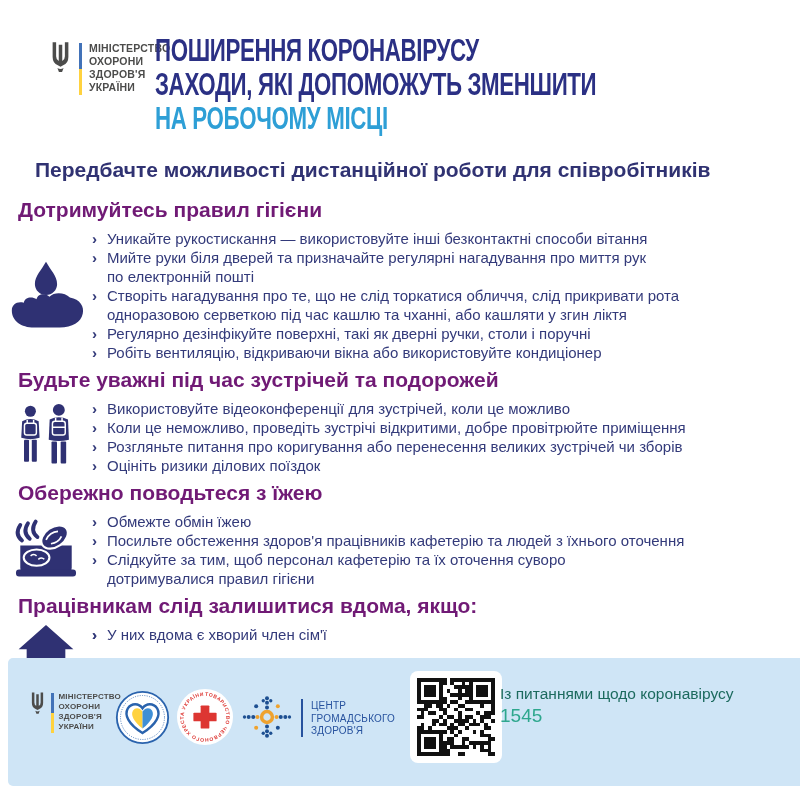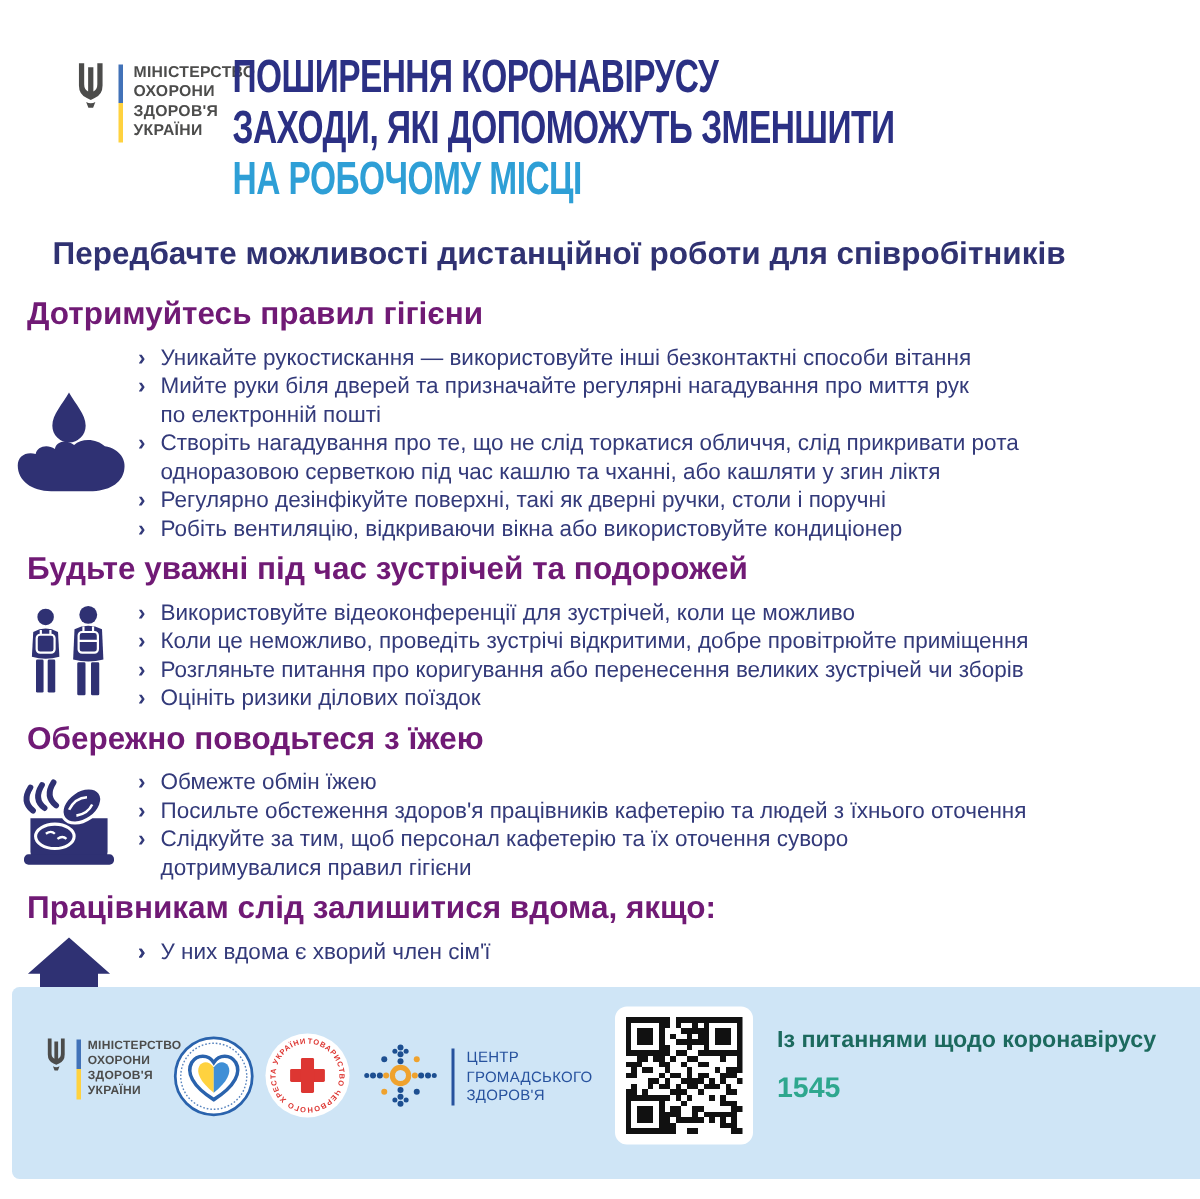--- a/index.html
+++ b/index.html
@@ -27,22 +27,22 @@
   
   .footer{position:absolute;left:8px;right:8px;top:658px;height:128px;background:#cfe5f6;border-radius:5px;}
   .f-moh{position:absolute;left:30px;top:692px;display:flex;}
   .f-moh .bar{width:2.5px;height:40px;margin:1px 5px 0 6px;background:linear-gradient(#4272b8 0 50%,#ffd23f 50% 100%);}
   .f-moh .moh-lines{font-size:8px;line-height:10px;}
   .logo-abs{position:absolute;}
   .cgz-sep{position:absolute;left:301px;top:699px;width:1.5px;height:38px;background:#27529e;}
   .cgz-text{position:absolute;left:311px;top:700px;color:#27529e;font-weight:normal;font-size:10px;line-height:12.5px;letter-spacing:.2px;}
   .qr-box{position:absolute;left:410px;top:671px;width:92px;height:92px;background:#fff;border-radius:8px;
           display:flex;align-items:center;justify-content:center;}
-  .hotline{position:absolute;left:518px;top:683px;color:#1c6a5e;font-weight:bold;font-size:15.5px;line-height:22px;}
-  .hotline .num{color:#2ea78e;font-size:19px;margin-top:10px;}
+  .hotline{position:absolute;left:500px;top:683px;color:#1c6a5e;font-weight:normal;font-size:15.5px;line-height:22px;}
+  .hotline .num{color:#2ea78e;font-size:19px;}
 </style>
 </head>
 <body>
 
 <div class="page">
 
   <div class="moh-logo">
     <svg width="21" height="30" viewBox="0 0 24 34">
       <path d="M3 0 h4 v16 q0 4 3 5.5 V3 h4 v18.5 Q17 20 17 16 V0 h4 v17 q0 7 -6 9.5 L12 28 l-3 -1.5 Q3 24 3 17 Z M8.5 29.5 q3.5 2.2 7 0 l-1.7 4.5 h-3.6 Z" fill="#4c4c4b"></path>
     </svg>

